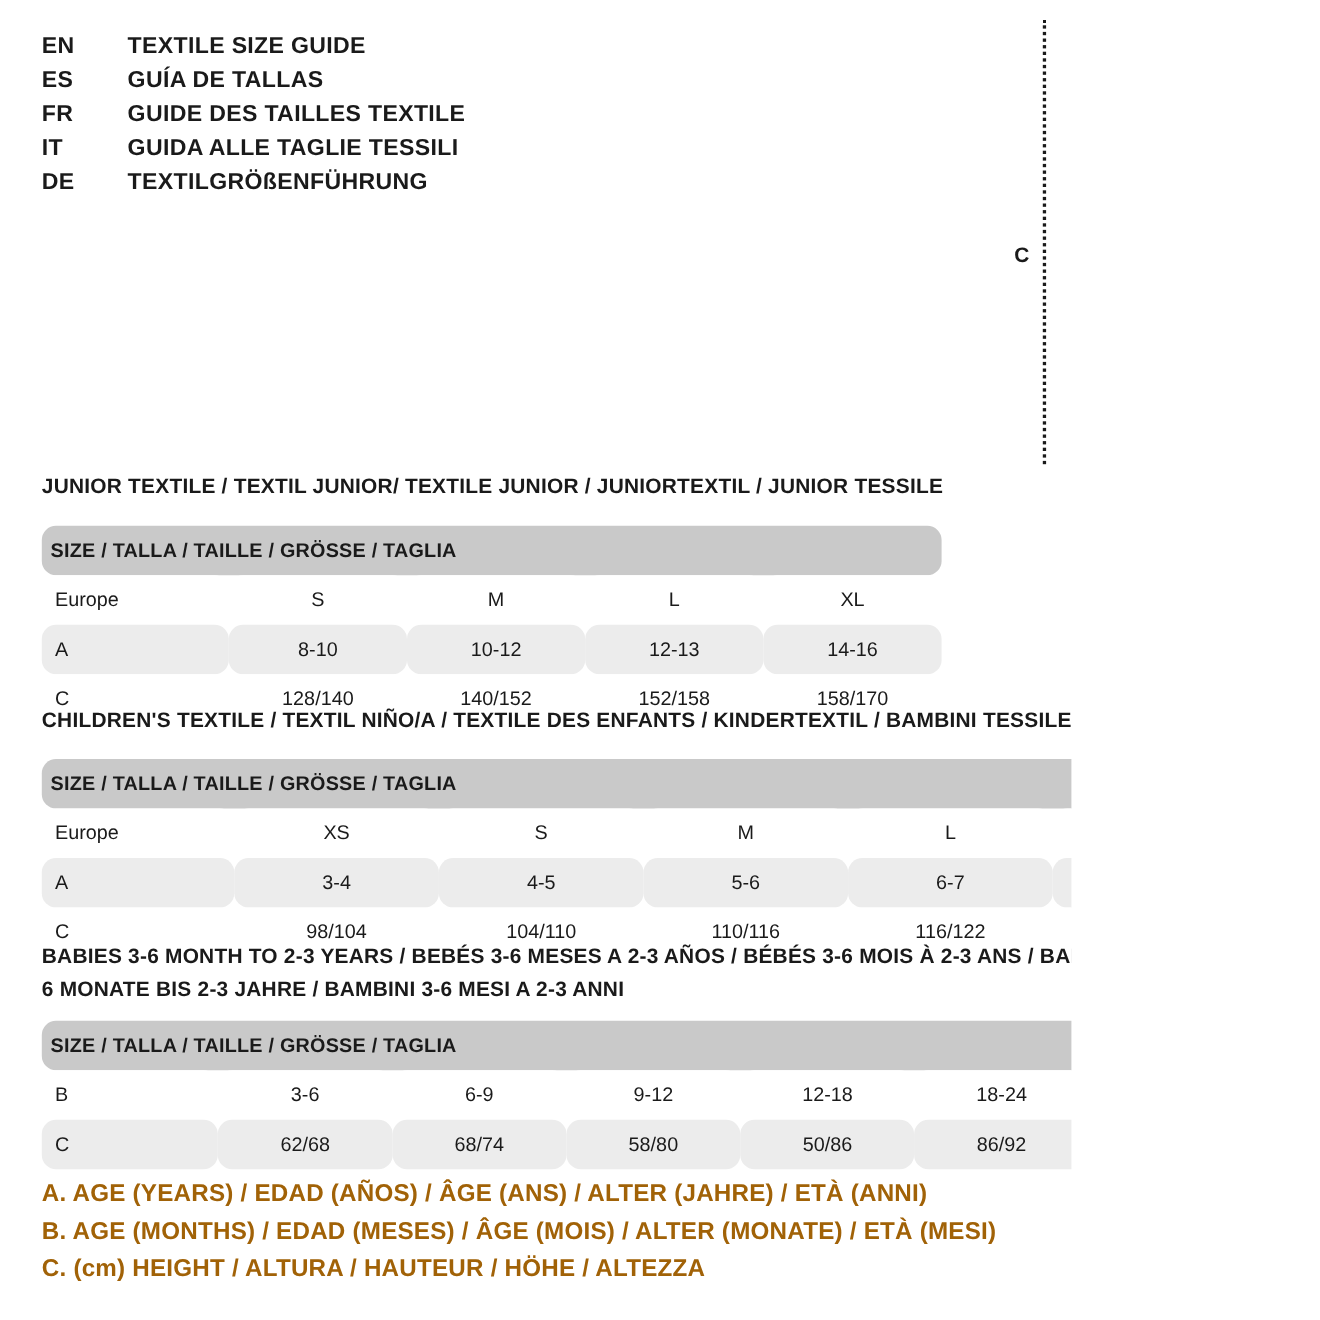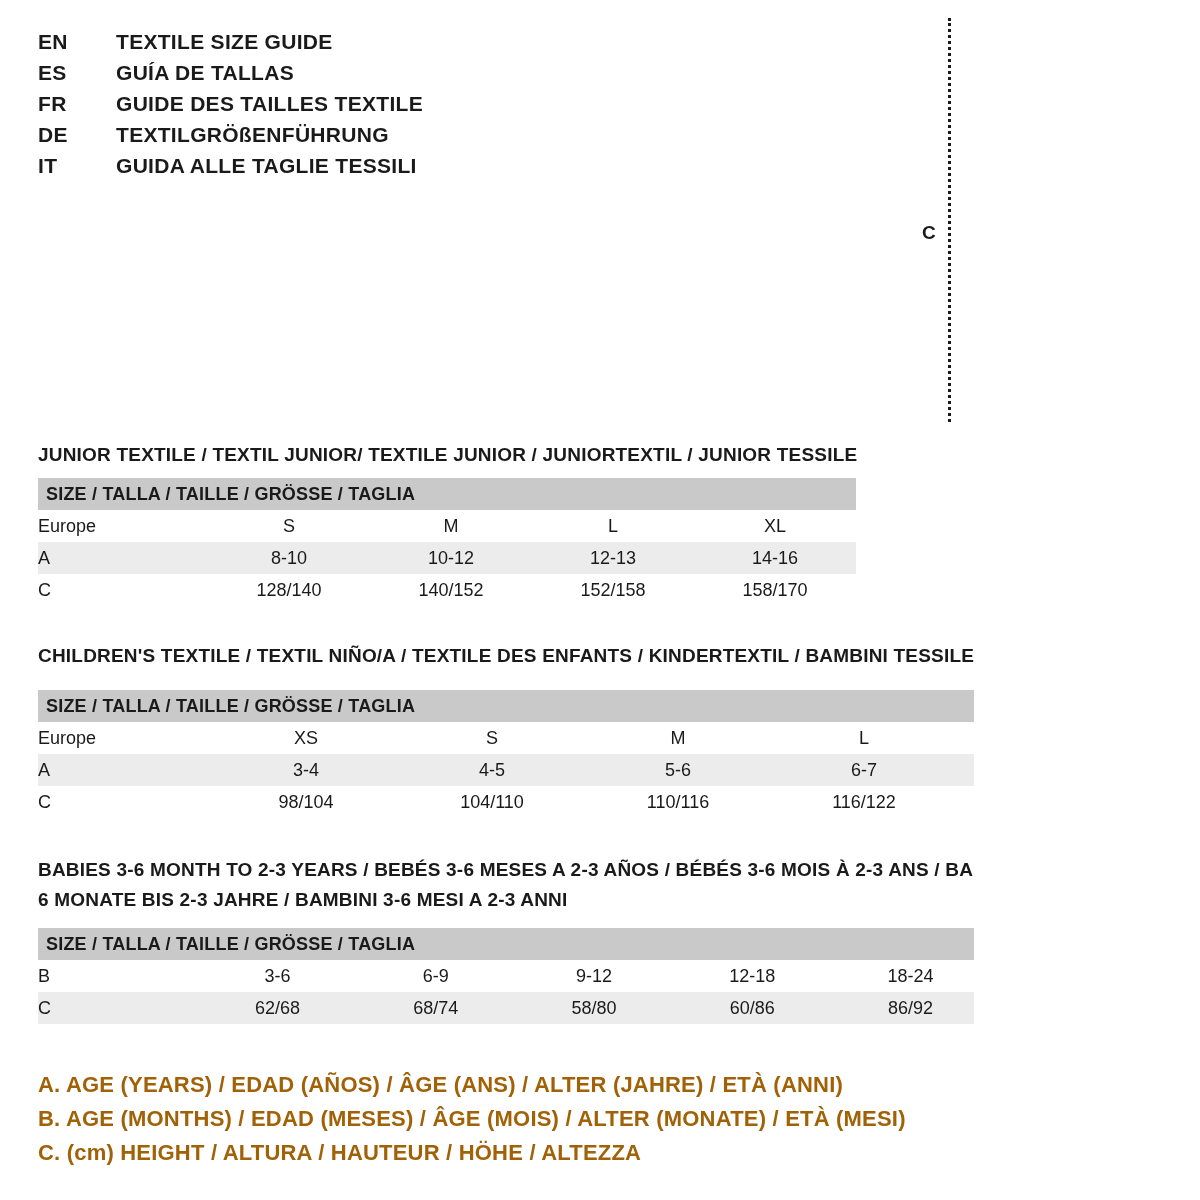--- a/index.html
+++ b/index.html
@@ -90,23 +90,24 @@
   .section-title.two-line { line-height: 30px; white-space: normal; width: 1000px; }
 
   
   .size-table {
     position: absolute;
     border-collapse: collapse;
     font-size: 18px;
     color: #1a1a1a;
   }
   .size-table td {
-    padding: 0;
+    padding: 12px;
     height: 32px;
     vertical-align: middle;
+    border-radius: 13px;
   }
   .hdr-band td {
     background: #c9c9c9;
     font-weight: 700;
     letter-spacing: 0.2px;
     padding-left: 8px;
     font-size: 18px;
   }
   .row-white td { background: #ffffff; }
   .row-grey td { background: #ececec; }
@@ -148,26 +149,26 @@
     </div>
     <div class="lang-row">
       <span class="lang-code">ES</span>
       <span class="lang-title">GUÍA DE TALLAS</span>
     </div>
     <div class="lang-row">
       <span class="lang-code">FR</span>
       <span class="lang-title">GUIDE DES TAILLES TEXTILE</span>
     </div>
     <div class="lang-row">
+      <span class="lang-code">IT</span>
+      <span class="lang-title">GUIDA ALLE TAGLIE TESSILI</span>
+    </div>
+    <div class="lang-row">
       <span class="lang-code">DE</span>
       <span class="lang-title">TEXTILGRÖßENFÜHRUNG</span>
-    </div>
-    <div class="lang-row">
-      <span class="lang-code">IT</span>
-      <span class="lang-title">GUIDA ALLE TAGLIE TESSILI</span>
     </div>
   </div>
 
   <div class="figure-area">
     <div class="measure-line"></div>
     <div class="measure-label">C</div>
     <svg class="silhouette" width="180" height="410" viewBox="0 0 180 410">
       <g fill="#111111">
 
         <ellipse cx="86" cy="48" rx="44" ry="45"></ellipse>
@@ -202,21 +203,21 @@
         <path d="M104 322 L 128 322 C 132 342, 132 362, 130 382
                  L 110 382 C 108 364, 104 340, 104 322 Z"></path>
 
         <path d="M54 376 L 84 376 C 90 382, 92 392, 88 398 L 50 398 C 46 392, 48 382, 54 376 Z"></path>
 
         <path d="M104 376 L 134 376 C 140 382, 142 392, 138 398 L 100 398 C 96 392, 98 382, 104 376 Z"></path>
       </g>
     </svg>
   </div>
 
-  <div class="section-title" style="top:444px;">JUNIOR TEXTILE / TEXTIL JUNIOR/ TEXTILE JUNIOR / JUNIORTEXTIL / JUNIOR TESSILE</div>
+  <div class="section-title" style="top:432px;">JUNIOR TEXTILE / TEXTIL JUNIOR/ TEXTILE JUNIOR / JUNIORTEXTIL / JUNIOR TESSILE</div>
 
   <table class="size-table" style="left:38px; top:478px; width:818px;">
     <tbody>
       <tr class="hdr-band">
         <td colspan="5">SIZE / TALLA / TAILLE / GRÖSSE / TAGLIA</td>
       </tr>
       <tr class="row-white">
         <td class="row-label" style="width:170px;">Europe</td>
         <td class="cell-val" style="width:162px;">S</td>
         <td class="cell-val" style="width:162px;">M</td>
@@ -288,21 +289,21 @@
         <td class="cell-val" style="width:158px;margin-top:48px;">9-12</td>
         <td class="cell-val" style="width:158px;">12-18</td>
         <td class="cell-val" style="width:158px;">18-24</td>
         <td class="cell-val" style="width:158px;">24-36</td>
       </tr>
       <tr class="row-grey">
         <td class="row-label">C</td>
         <td class="cell-val">62/68</td>
         <td class="cell-val">68/74</td>
         <td class="cell-val">58/80</td>
-        <td class="cell-val">60/86</td>
+        <td class="cell-val">50/86</td>
         <td class="cell-val">86/92</td>
         <td class="cell-val">92/98</td>
       </tr>
     </tbody>
   </table>
 
   <div class="footnotes">
     <div class="footnote">A. AGE (YEARS) / EDAD (AÑOS) / ÂGE (ANS) / ALTER (JAHRE) / ETÀ (ANNI)</div>
     <div class="footnote">B. AGE (MONTHS) / EDAD (MESES) / ÂGE (MOIS) / ALTER (MONATE) / ETÀ (MESI)</div>
     <div class="footnote">C. (cm) HEIGHT / ALTURA / HAUTEUR / HÖHE / ALTEZZA</div>

